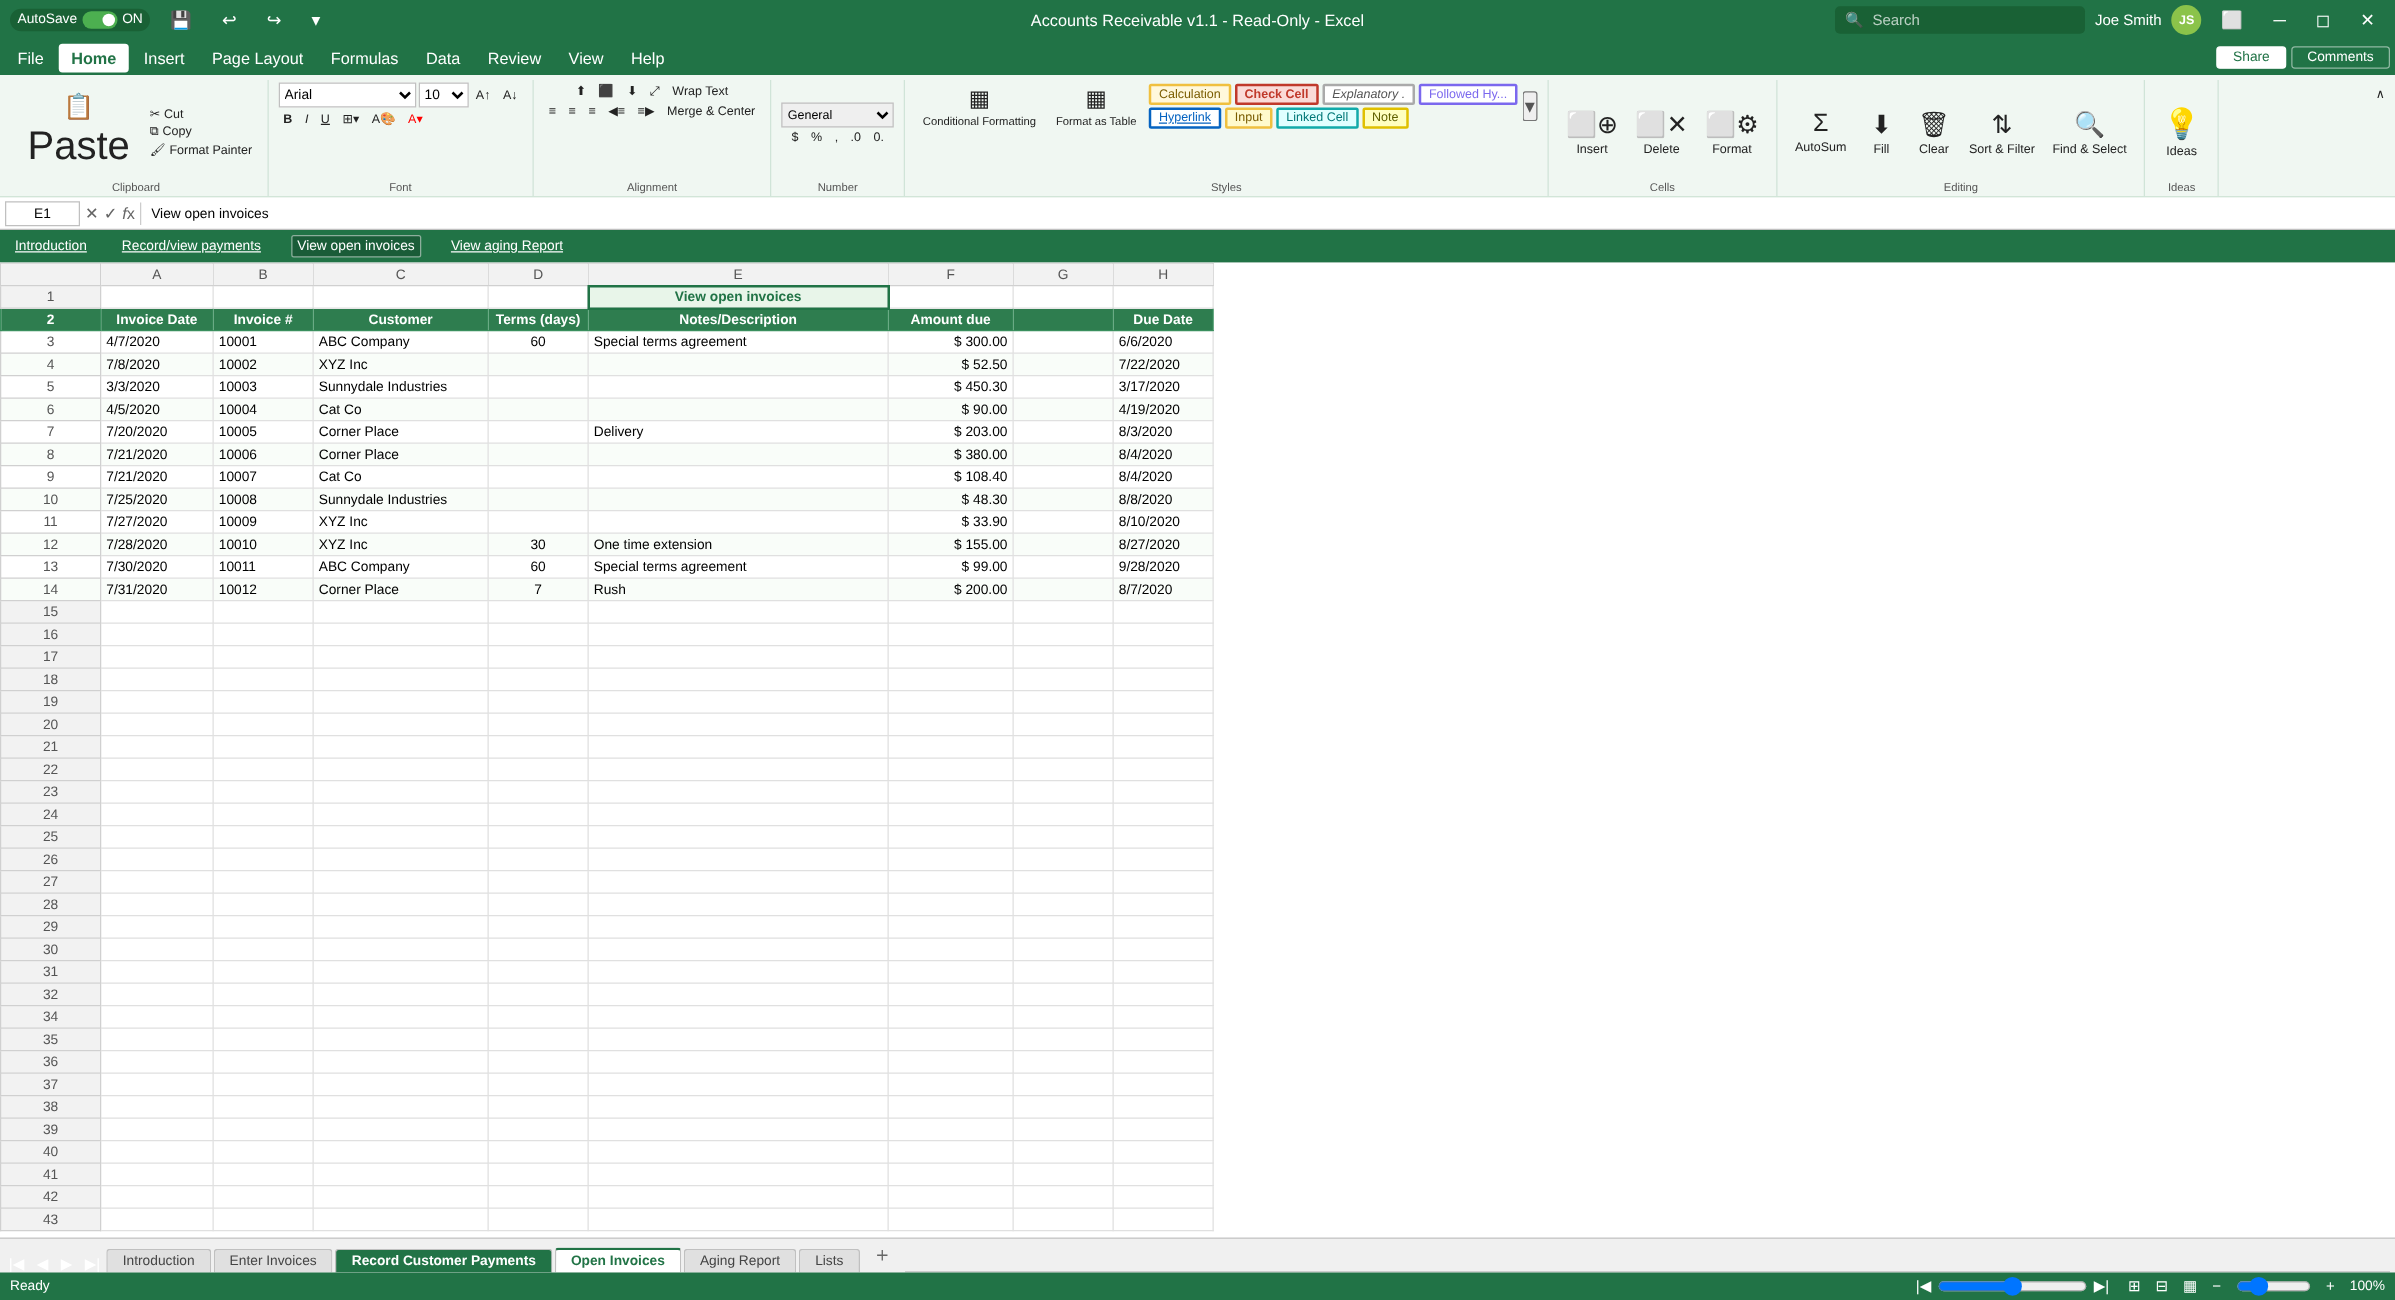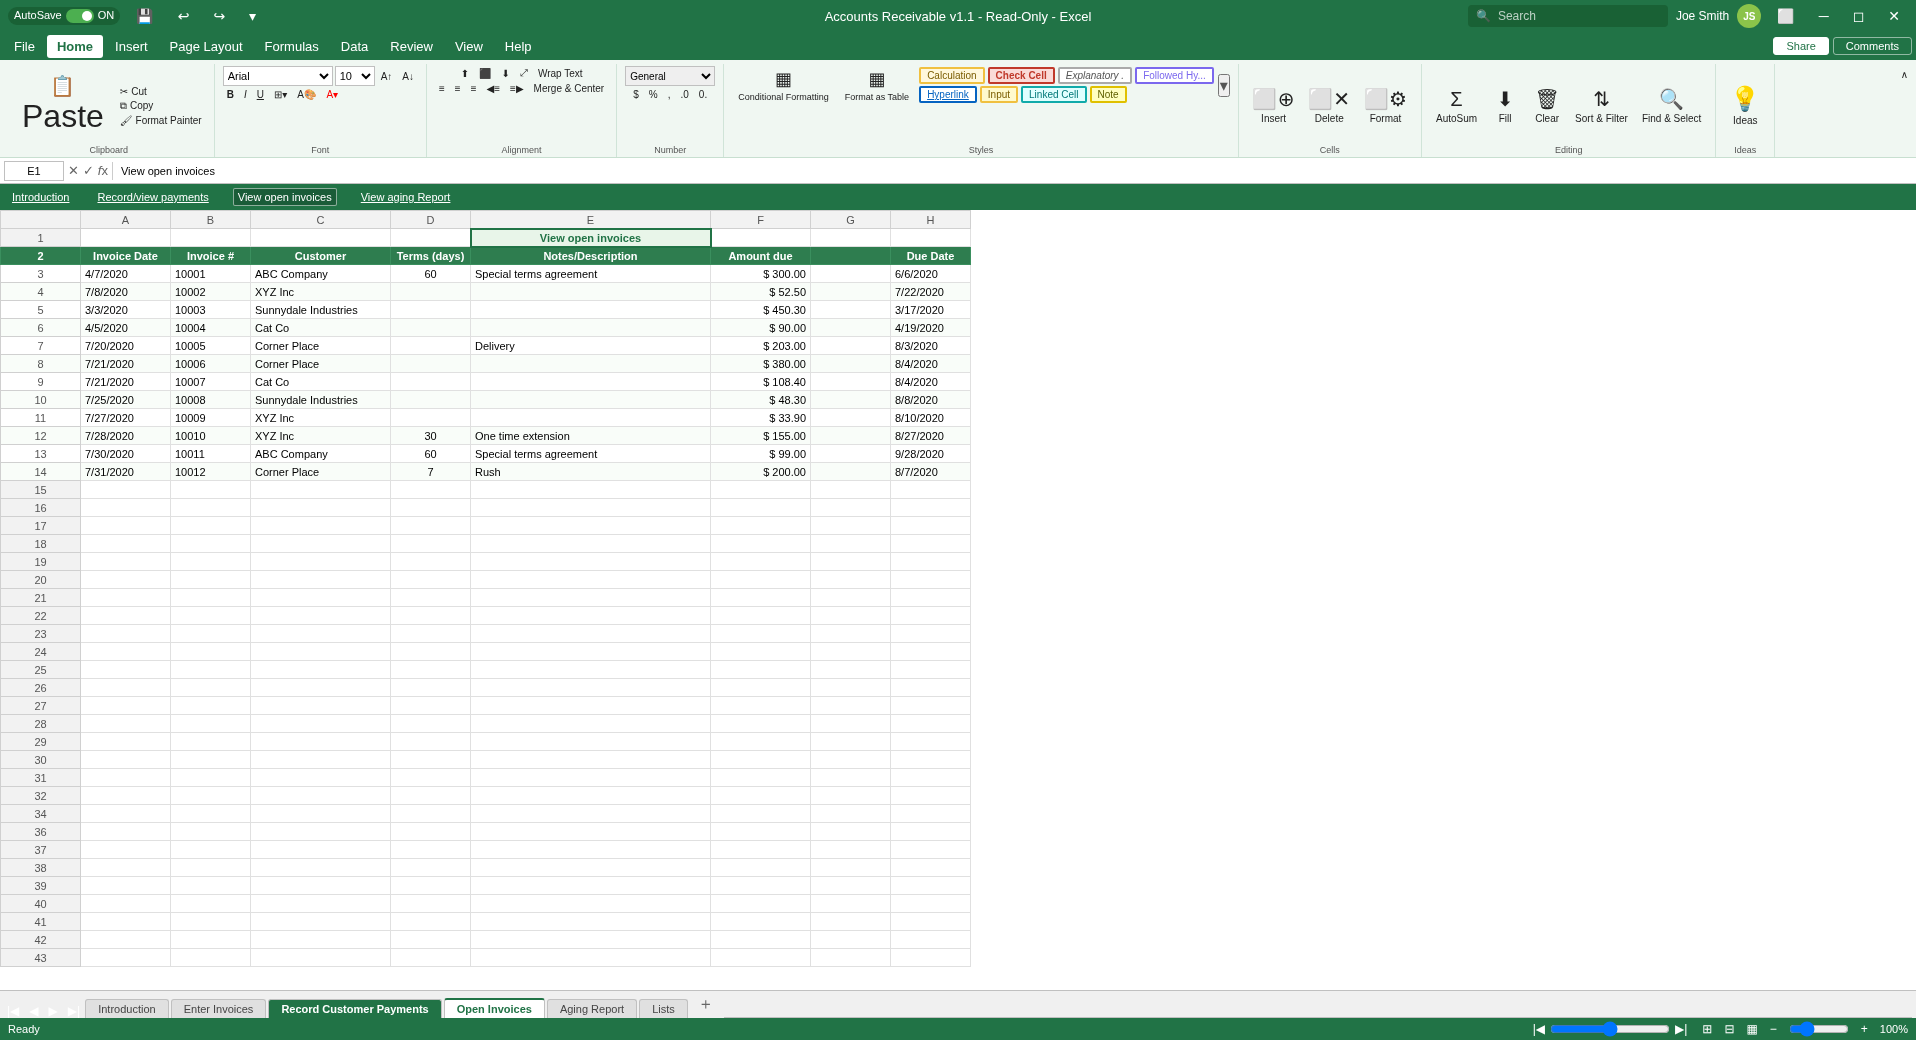--- a/index.html
+++ b/index.html
@@ -429,21 +429,21 @@
           <button class="ribbon-btn-sm">≡</button>
           <button class="ribbon-btn-sm">◀≡</button>
           <button class="ribbon-btn-sm">≡▶</button>
           <button class="ribbon-btn-sm">Merge &amp; Center</button>
         </div>
       </div>
       <div class="ribbon-group-label">Alignment</div>
     </div>
 
     <div class="ribbon-group" style="min-width:100px;">
-      <div class="ribbon-controls" style="flex-direction:column;gap:2px;">
+      <div class="ribbon-controls" style="flex-direction:column;gap:2px;margin-top:16px;">
         <select style="width:90px;height:20px;font-size:10px;border:1px solid #c0c0c0;">
           <option>General</option>
         </select>
         <div class="font-row">
           <button class="ribbon-btn-sm">$</button>
           <button class="ribbon-btn-sm">%</button>
           <button class="ribbon-btn-sm">,</button>
           <button class="ribbon-btn-sm">.0</button>
           <button class="ribbon-btn-sm">0.</button>
         </div>
@@ -946,20 +946,31 @@
                 <td></td>
                 <td></td>
                 <td></td>
                 <td></td>
                 <td></td>
                 <td></td>
                 <td></td>
                 <td></td>
               </tr>
               <tr>
+                <td class="row-header">35</td>
+                <td></td>
+                <td></td>
+                <td></td>
+                <td></td>
+                <td></td>
+                <td></td>
+                <td></td>
+                <td></td>
+              </tr>
+              <tr>
                 <td class="row-header">36</td>
                 <td></td>
                 <td></td>
                 <td></td>
                 <td></td>
                 <td></td>
                 <td></td>
                 <td></td>
                 <td></td>
               </tr>

